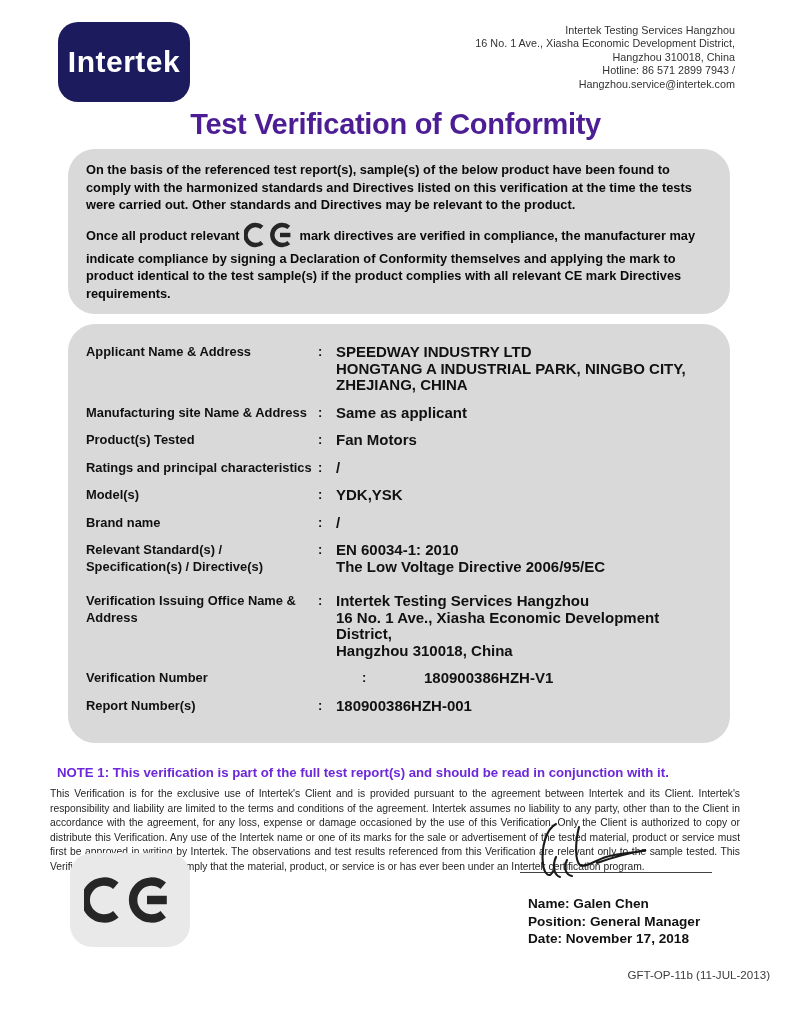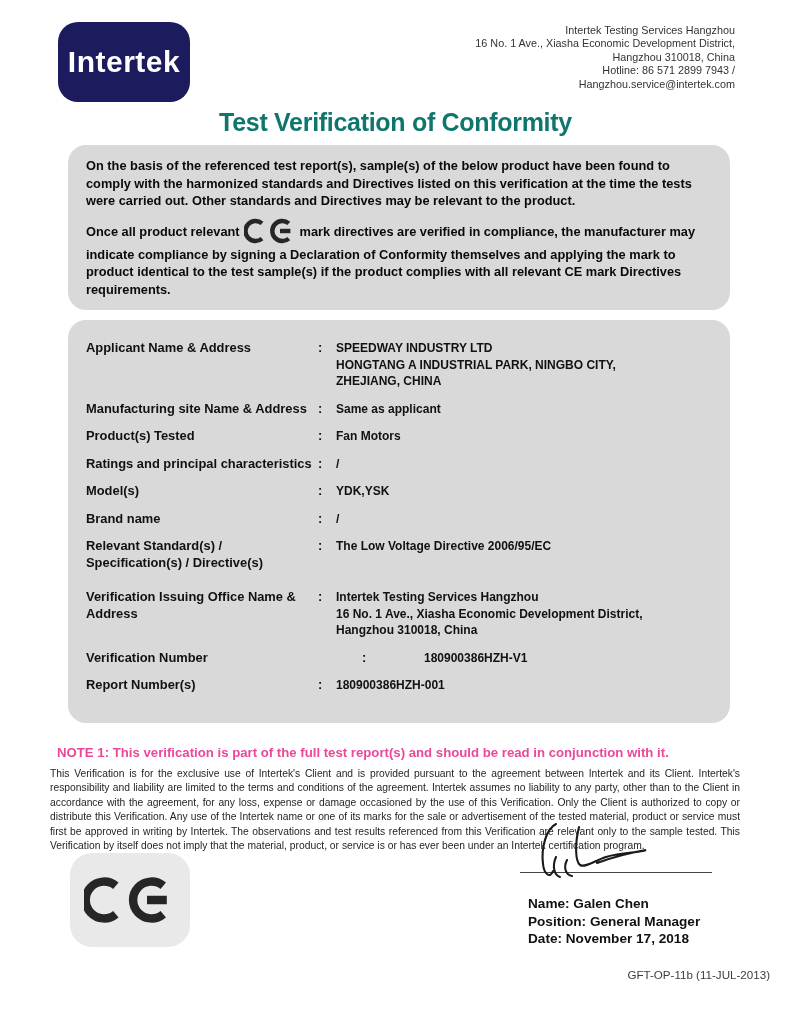--- a/index.html
+++ b/index.html
@@ -29,28 +29,28 @@
   }
   .logo span{
     color:#fff;font-size:30px;font-weight:bold;letter-spacing:.5px;
   }
   .addr{
     text-align:right;font-size:10.8px;line-height:13.4px;color:#333;
     padding-top:2px;
   }
   
   .title{
-    text-align:center;font-size:25px;font-weight:bold;color:#0f766e;
+    text-align:center;font-size:29px;font-weight:bold;color:#4c1d95;
     margin-top:6px;letter-spacing:-.3px;
   }
   
   .grey-box{
     background:var(--box-bg);
     width:662px;margin:8px auto 0 68px;
-    border-radius:18px;
+    border-radius:27px;
   }
   .intro-box{padding:12px 18px 12px 18px;margin-top:8px;}
   .intro-box p{
     font-size:12.8px;font-weight:bold;line-height:17.5px;color:#0a0a0a;
   }
   .intro-box p + p{margin-top:6px;}
   .ce-inline{
     display:inline-block;vertical-align:-10px;margin:0 4px;
   }
   
@@ -59,26 +59,26 @@
   .field-row:nth-child(8){margin-top:18px;}
   .field-row:nth-child(9){margin-top:6px;gap:44px;}
   .field-row:nth-child(10){margin-top:8px;}
   .field-label{
     width:232px;flex:none;font-size:12.9px;font-weight:bold;line-height:16.5px;
   }
   .field-colon{
     width:18px;flex:none;font-size:12.9px;font-weight:bold;line-height:16.5px;text-align:left;
   }
   .field-value{
-    flex:1;font-size:12px;font-weight:bold;line-height:16.5px;
+    flex:1;font-size:15px;font-weight:bold;line-height:16.5px;
   }
   
   .note{
     margin:22px 56px 0 57px;
-    font-size:13.2px;font-weight:bold;color:#ec4899;
+    font-size:13.2px;font-weight:bold;color:#6d28d9;
   }
   .legal{
     margin:7px 51px 0 50px;
     font-size:10.3px;line-height:14.6px;color:#1f1f1f;
     text-align:justify;
   }
   
   .ce-badge{
     position:absolute;left:70px;top:853px;
     width:120px;height:94px;border-radius:22px;
@@ -165,20 +165,21 @@
         <div class="field-label">Brand name</div>
         <div class="field-colon">:</div>
         <div class="field-value">
           <div>/</div>
         </div>
       </div>
       <div class="field-row">
         <div class="field-label">Relevant Standard(s) / Specification(s) / Directive(s)</div>
         <div class="field-colon">:</div>
         <div class="field-value">
+          <div>EN 60034-1: 2010</div>
           <div>The Low Voltage Directive 2006/95/EC</div>
         </div>
       </div>
       <div class="field-row">
         <div class="field-label">Verification Issuing Office Name &amp; Address</div>
         <div class="field-colon">:</div>
         <div class="field-value">
           <div>Intertek Testing Services Hangzhou</div>
           <div>16 No. 1 Ave., Xiasha Economic Development District,</div>
           <div>Hangzhou 310018, China</div>

